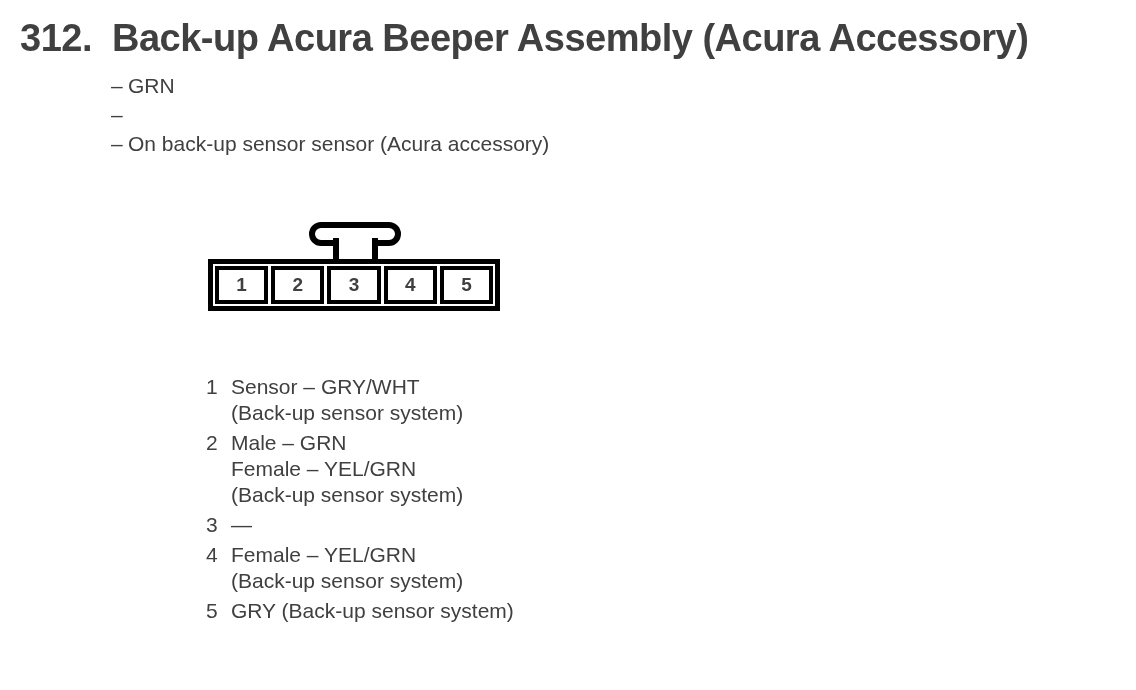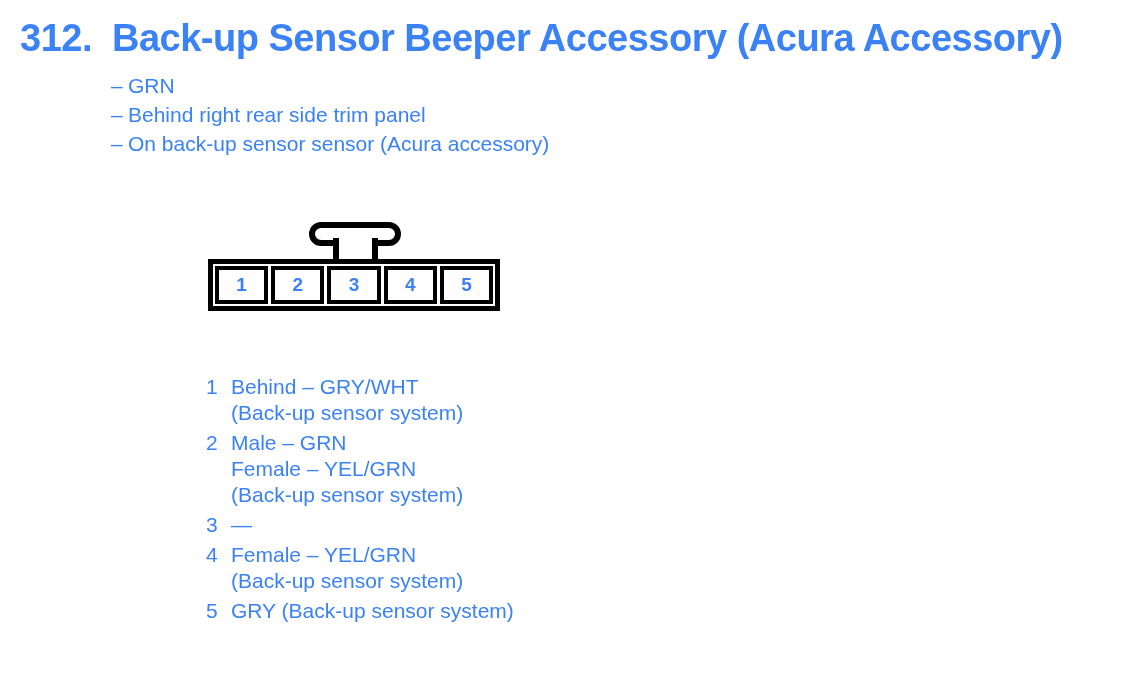--- a/index.html
+++ b/index.html
@@ -5,21 +5,21 @@
   html, body {
     margin: 0;
     padding: 0;
     background: #ffffff;
   }
   .page {
     position: relative;
     width: 1136px;
     height: 683px;
     background: #ffffff;
-    color: #3b82f6;
+    color: #404040;
     font-family: "Liberation Sans", sans-serif;
     overflow: hidden;
   }
 
   
   .title-row {
     position: absolute;
     left: 20px;
     top: 16px;
     display: flex;
@@ -114,31 +114,30 @@
     margin-right: 12px;
   }
 </style>
 </head>
 <body>
 
 <div class="page">
 
   <div class="title-row">
     <span class="section-num">312.</span>
-    <span class="section-title">Back-up Sensor Beeper Accessory (Acura Accessory)</span>
+    <span class="section-title">Back-up Acura Beeper Assembly (Acura Accessory)</span>
   </div>
 
   <div class="notes">
     <div class="note">
       <span class="dash">–</span>
       <span>GRN</span>
     </div>
     <div class="note">
       <span class="dash">–</span>
-      <span>Behind right rear side trim panel</span>
     </div>
     <div class="note">
       <span class="dash">–</span>
       <span>On back-up sensor sensor (Acura accessory)</span>
     </div>
   </div>
 
   <div class="connector-figure">
     <div class="latch-bar"></div>
     <div class="latch-stem"></div>
@@ -149,21 +148,21 @@
       <div class="pin-cell">4</div>
       <div class="pin-cell">5</div>
     </div>
   </div>
 
   <div class="pin-list">
 
     <div class="pin-row">
       <span class="pin-num">1</span>
       <div class="pin-lines">
-        <div class="pin-line">Behind – GRY/WHT</div>
+        <div class="pin-line">Sensor – GRY/WHT</div>
         <div class="pin-line">(Back-up sensor system)</div>
       </div>
     </div>
 
     <div class="pin-row">
       <span class="pin-num">2</span>
       <div class="pin-lines">
         <div class="pin-line">Male – GRN</div>
         <div class="pin-line">Female – YEL/GRN</div>
         <div class="pin-line">(Back-up sensor system)</div>

